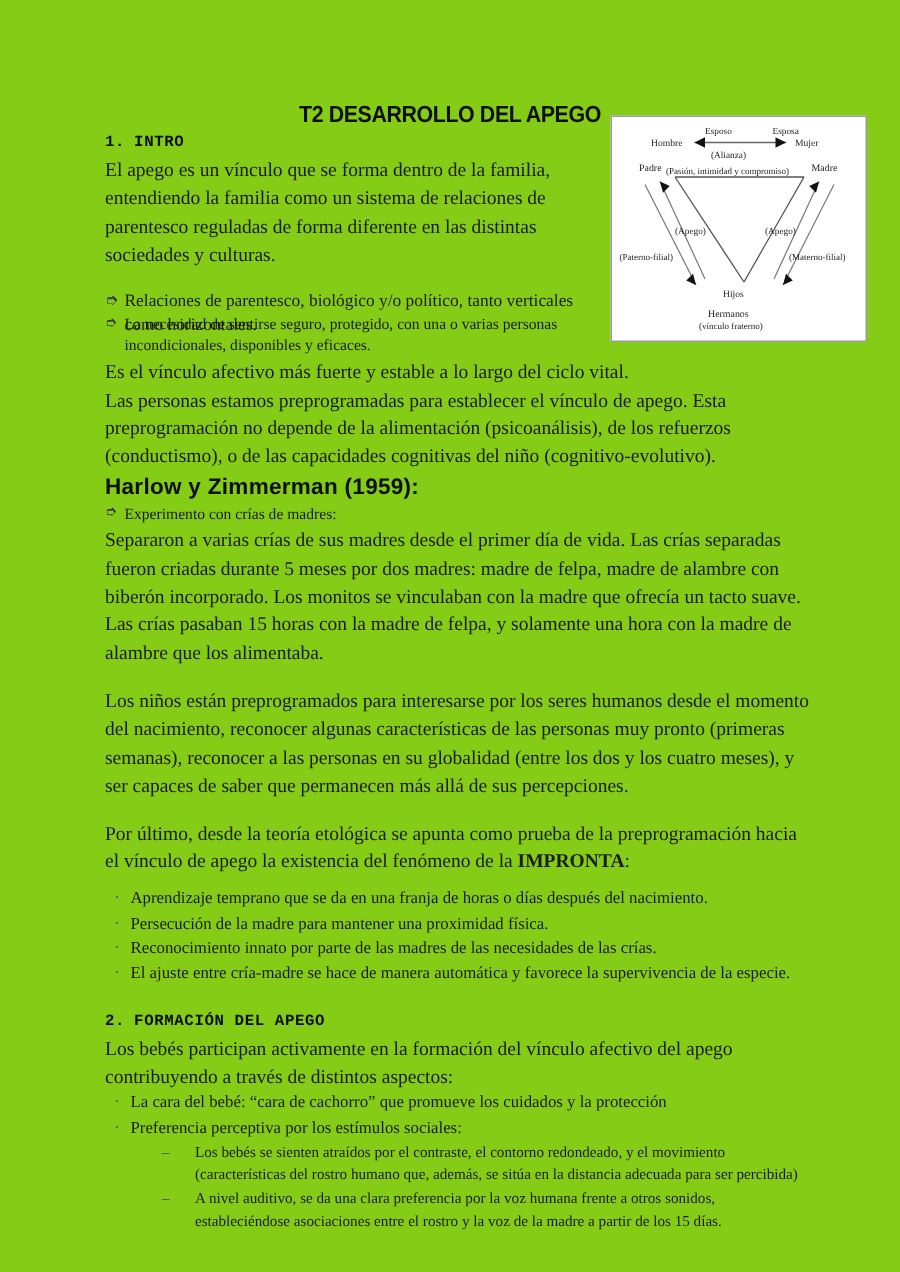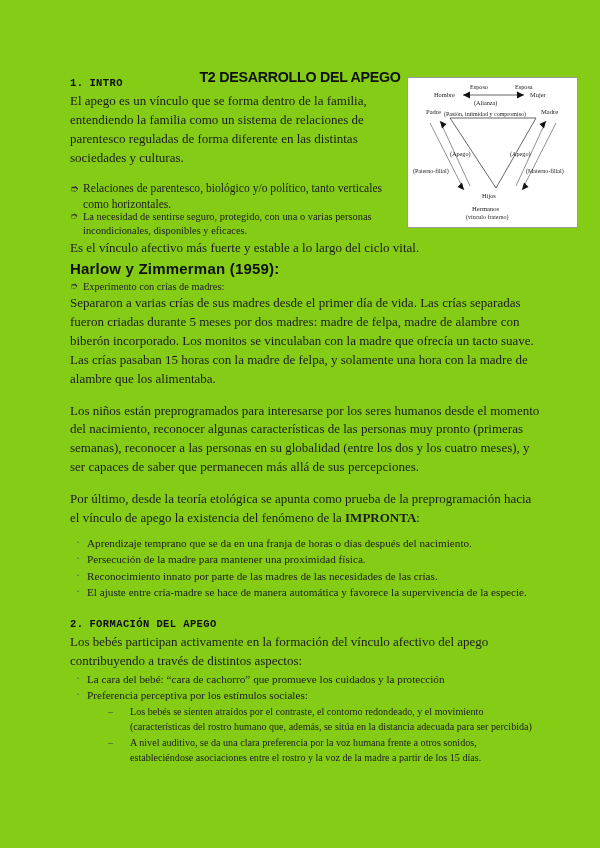--- a/index.html
+++ b/index.html
@@ -203,37 +203,38 @@
       <text x="102" y="78" font-family="Liberation Serif, serif" font-size="6.2" fill="#1c1c1c">(Apego)</text>
       <text x="5" y="95" font-family="Liberation Serif, serif" font-size="6" fill="#1c1c1c">(Paterno-filial)</text>
       <text x="118" y="95" font-family="Liberation Serif, serif" font-size="6" fill="#1c1c1c">(Materno-filial)</text>
 
       <text x="74" y="120" font-family="Liberation Serif, serif" font-size="6.4" fill="#1c1c1c">Hijos</text>
       <text x="64" y="133" font-family="Liberation Serif, serif" font-size="6.6" fill="#1c1c1c">Hermanos</text>
       <text x="58" y="141" font-family="Liberation Serif, serif" font-size="6" fill="#1c1c1c">(vínculo fraterno)</text>
     </svg>
   </div>
 
-  <div class="col col-narrow" style="top:76px;">
+  <div class="col col-narrow" style="top:88px;">
     <div class="heading">
       <span class="num">1.</span><span>INTRO</span>
     </div>
     <p class="body">El apego es un vínculo que se forma dentro de la familia, entendiendo la familia como un sistema de relaciones de parentesco reguladas de forma diferente en las distintas sociedades y culturas.</p>
     <div class="gap-md"></div>
     <p class="arrow-line lg">
       <span class="am">➮</span><span>Relaciones de parentesco, biológico y/o político, tanto verticales como horizontales.</span>
     </p>
   </div>
 
   <div class="col" style="top:203px;">
     <div class="gap-sm"></div>
     <p class="arrow-line" style="width:330px;">
       <span class="am">➮</span><span>La necesidad de sentirse seguro, protegido, con una o varias personas incondicionales, disponibles y eficaces.</span>
     </p>
     <p class="body">Es el vínculo afectivo más fuerte y estable a lo largo del ciclo vital.</p>
+    <p class="body">Las personas estamos preprogramadas para establecer el vínculo de apego. Esta preprogramación no depende de la alimentación (psicoanálisis), de los refuerzos (conductismo), o de las capacidades cognitivas del niño (cognitivo-evolutivo).</p>
     <p class="mono-head">Harlow y Zimmerman (1959):</p>
     <p class="arrow-line">
       <span class="am">➮</span><span>Experimento con crías de madres:</span>
     </p>
     <p class="body">Separaron a varias crías de sus madres desde el primer día de vida. Las crías separadas fueron criadas durante 5 meses por dos madres: madre de felpa, madre de alambre con biberón incorporado. Los monitos se vinculaban con la madre que ofrecía un tacto suave. Las crías pasaban 15 horas con la madre de felpa, y solamente una hora con la madre de alambre que los alimentaba.</p>
     <div class="gap-md"></div>
     <p class="body">Los niños están preprogramados para interesarse por los seres humanos desde el momento del nacimiento, reconocer algunas características de las personas muy pronto (primeras semanas), reconocer a las personas en su globalidad (entre los dos y los cuatro meses), y ser capaces de saber que permanecen más allá de sus percepciones.</p>
     <div class="gap-md"></div>
     <p class="body"><span>Por último, desde la teoría etológica se apunta como prueba de la preprogramación hacia el vínculo de apego la existencia del fenómeno de la </span><b class="strong">IMPRONTA</b><span>:</span></p>
     <div class="gap-sm"></div>

